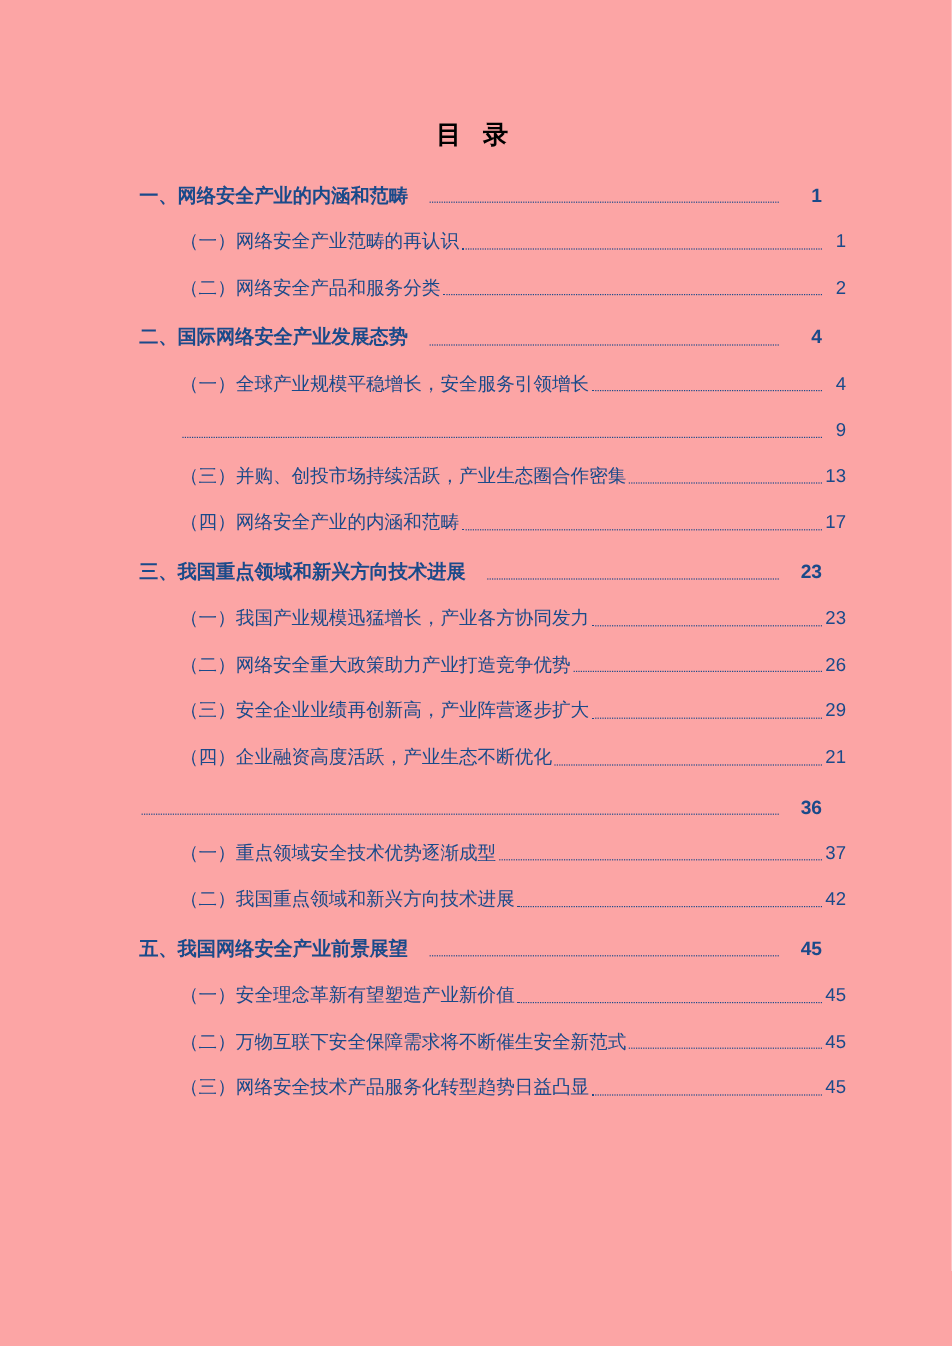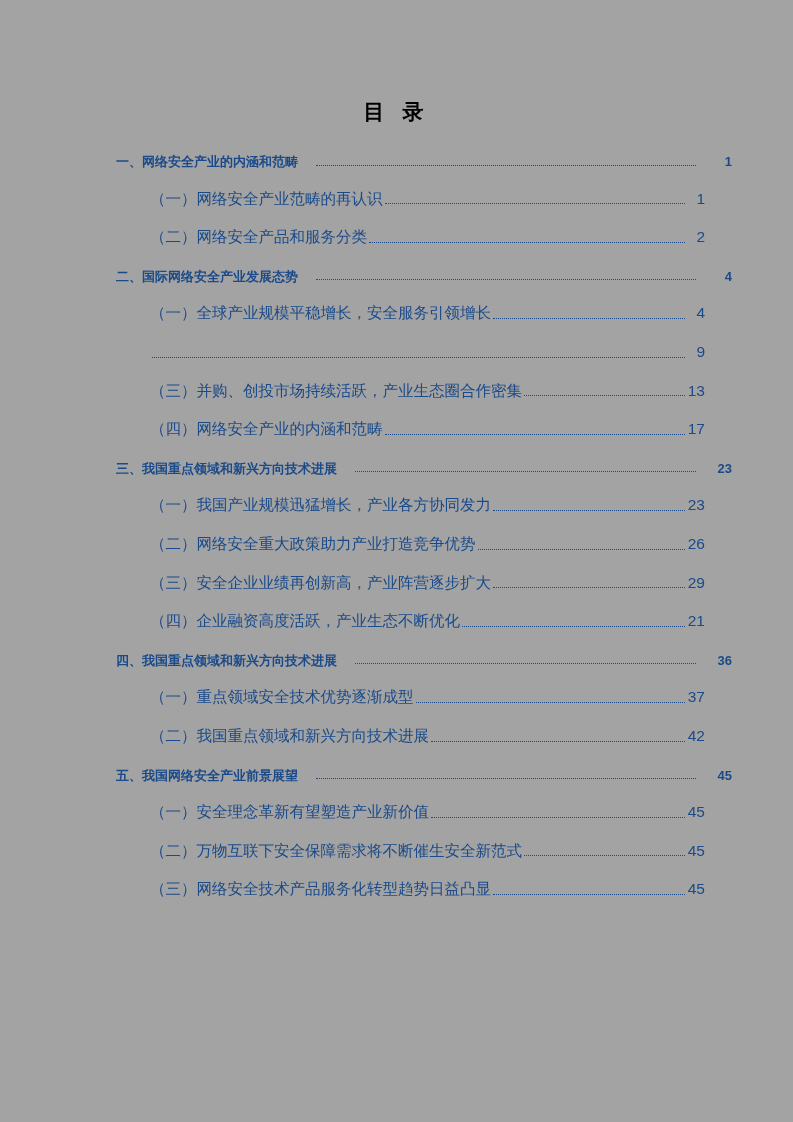--- a/index.html
+++ b/index.html
@@ -14,21 +14,21 @@
     color: #000000;
     position: relative;
     overflow: hidden;
   }
   .page {
     position: absolute;
     left: 0;
     top: 0;
     width: 793px;
     height: 1122px;
-    background: #a3a3a3;
+    background: #fca5a5;
     box-sizing: border-box;
     padding: 0;
   }
   .toc-title {
     text-align: center;
     font-size: 21px;
     font-weight: bold;
     letter-spacing: 6px;
     color: #000;
     margin-top: 98px;
@@ -46,24 +46,24 @@
     align-items: flex-end;
     color: #1a4a8a;
     font-size: 15.5px;
     line-height: 1.2;
     font-family: "Liberation Sans", sans-serif;
     white-space: nowrap;
   }
   .toc-entry.level-1 {
     font-weight: bold;
     padding-left: 116px;
-    padding-right: 61px;
+    padding-right: 108px;
     margin-top: 22px;
     margin-bottom: 0;
-    font-size: 13px;
+    font-size: 16px;
     gap: 16px;
   }
   .toc-entry.level-1:first-child {
     margin-top: 0;
   }
   .toc-entry.level-2 {
     font-weight: normal;
     padding-left: 150px;
     padding-right: 88px;
     margin-top: 20px;
@@ -150,21 +150,20 @@
         <span class="toc-text">（三）安全企业业绩再创新高，产业阵营逐步扩大</span>
         <span class="toc-dots"></span>
         <span class="toc-page">29</span>
       </li>
       <li class="toc-entry level-2">
         <span class="toc-text">（四）企业融资高度活跃，产业生态不断优化</span>
         <span class="toc-dots"></span>
         <span class="toc-page">21</span>
       </li>
       <li class="toc-entry level-1">
-        <span class="toc-text">四、我国重点领域和新兴方向技术进展</span>
         <span class="toc-dots"></span>
         <span class="toc-page">36</span>
       </li>
       <li class="toc-entry level-2">
         <span class="toc-text">（一）重点领域安全技术优势逐渐成型</span>
         <span class="toc-dots"></span>
         <span class="toc-page">37</span>
       </li>
       <li class="toc-entry level-2">
         <span class="toc-text">（二）我国重点领域和新兴方向技术进展</span>

